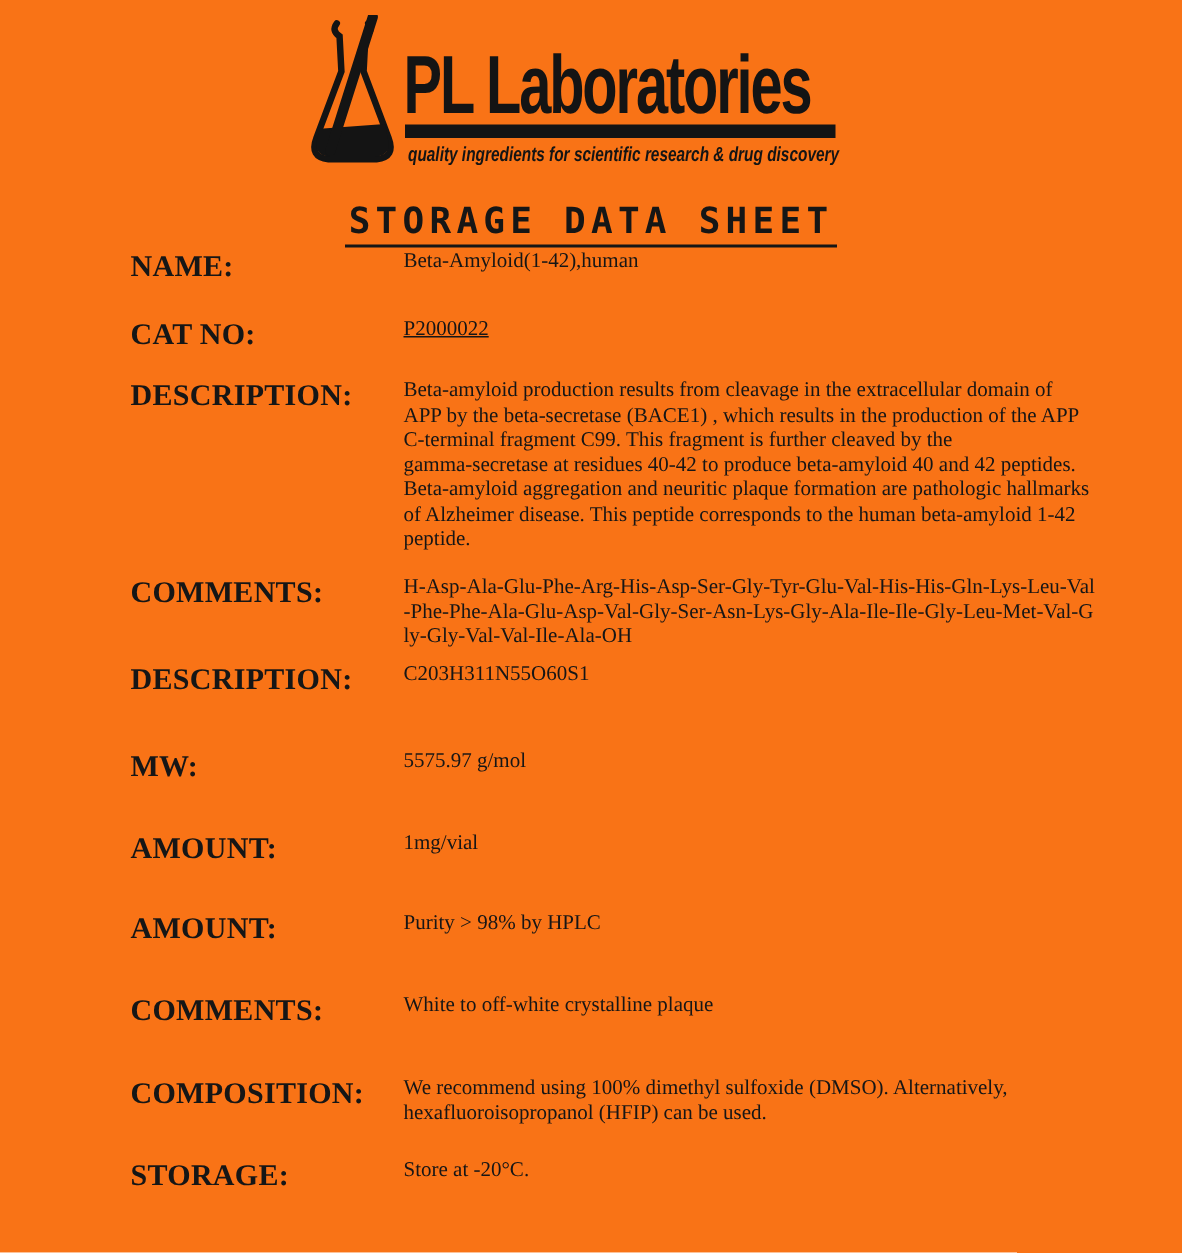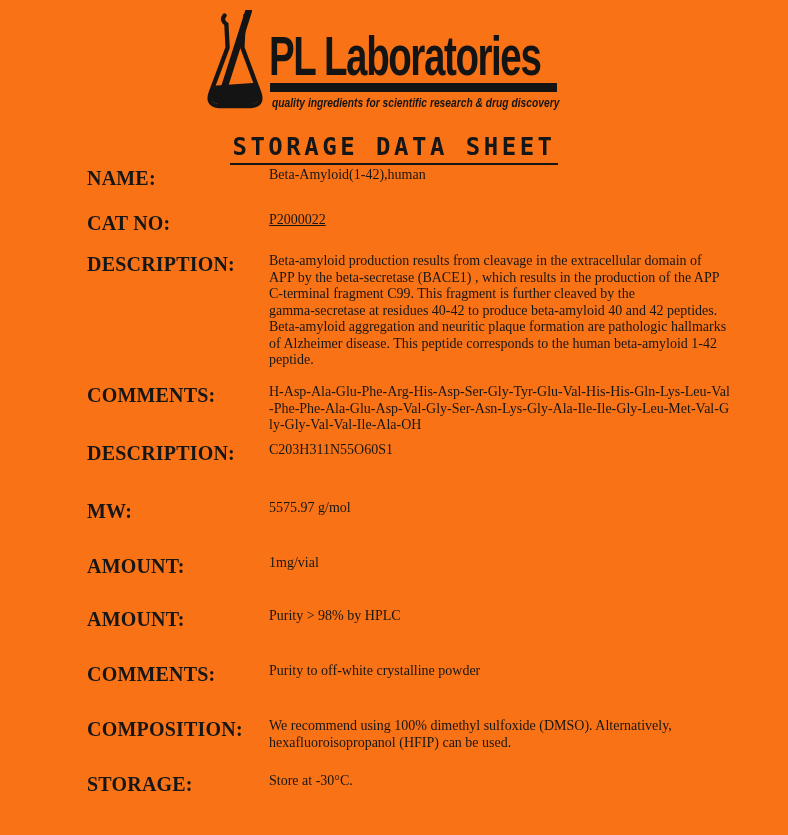--- a/index.html
+++ b/index.html
@@ -158,27 +158,27 @@
     <div class="value">1mg/vial</div>
   </div>
 
   <div class="row r7">
     <div class="label">AMOUNT:</div>
     <div class="value">Purity &gt; 98% by HPLC</div>
   </div>
 
   <div class="row r8">
     <div class="label">COMMENTS:</div>
-    <div class="value">Purity to off-white crystalline powder</div>
+    <div class="value">White to off-white crystalline plaque</div>
   </div>
 
   <div class="row r9">
     <div class="label">COMPOSITION:</div>
     <div class="value">We recommend using 100% dimethyl sulfoxide (DMSO). Alternatively,
 hexafluoroisopropanol (HFIP) can be used.</div>
   </div>
 
   <div class="row r10">
     <div class="label">STORAGE:</div>
-    <div class="value">Store at -30°C.</div>
+    <div class="value">Store at -20°C.</div>
   </div>
 
 </div>
 
 </body></html>

